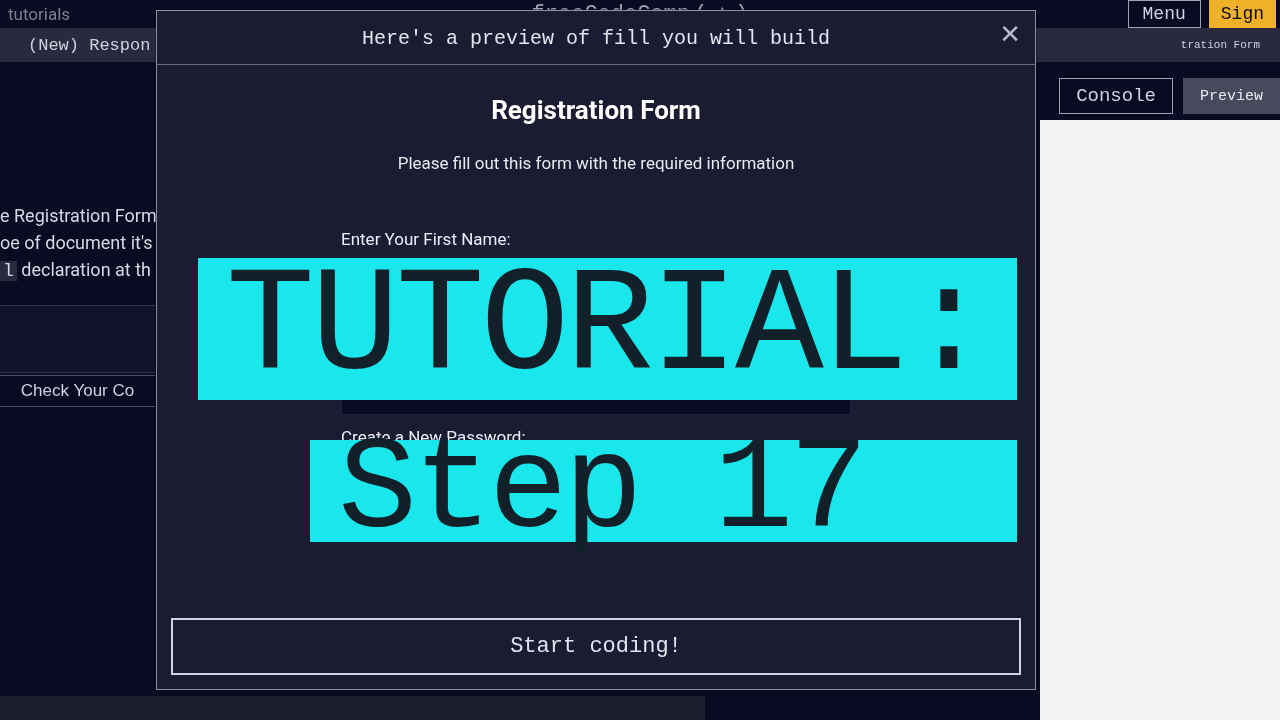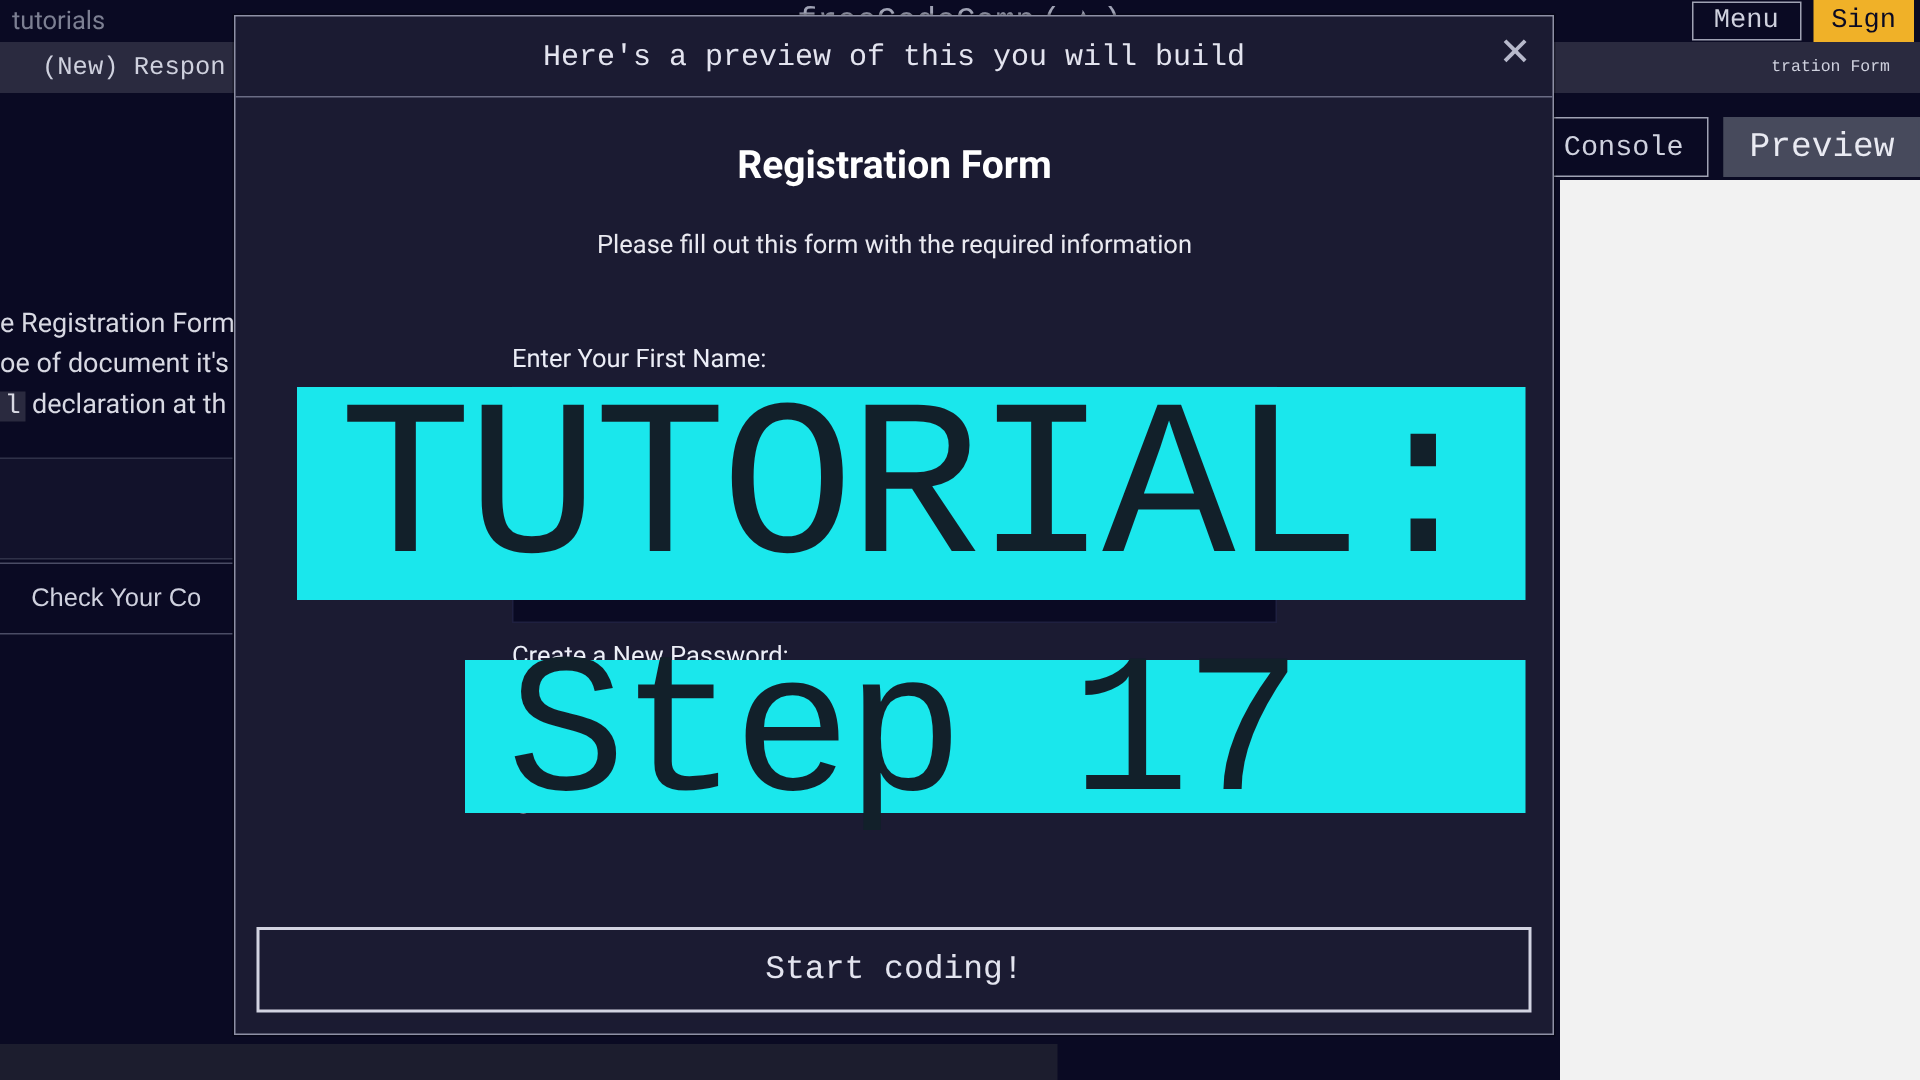--- a/index.html
+++ b/index.html
@@ -42,21 +42,20 @@
     align-items: center;
     gap: 4px;
   }
   .flame-icon {
     width: 20px; height: 20px;
     display: inline-flex; align-items: center; justify-content: center;
   }
   .top-right {
     display: flex;
     gap: 8px;
-    align-items: center;
   }
   .menu-btn {
     border: 1.5px solid #9fa2b4;
     color: #cfd1de;
     background: transparent;
     font-family: "Courier New", monospace;
     font-size: 18px;
     padding: 2px 14px;
     cursor: pointer;
   }
@@ -116,21 +115,21 @@
     width: 155px;
     height: 68px;
     background: #12122b;
     border-top: 1px solid #2f3148;
     border-bottom: 1px solid #2f3148;
   }
   .check-btn {
     position: absolute;
     top: 375px; left: 0;
     width: 155px;
-    height: 48px;
+    height: 32px;
     border-top: 1px solid #4a4c65;
     border-bottom: 1px solid #4a4c65;
     display: flex;
     align-items: center;
     justify-content: center;
     color: #cfd1de;
     font-size: 17px;
     background: transparent;
     cursor: pointer;
     border-left: none;
@@ -150,21 +149,21 @@
     font-family: "Courier New", monospace;
     font-size: 19px;
     padding: 6px 16px;
     cursor: pointer;
   }
   .tab-preview {
     background: #474a5c;
     border: 1.5px solid #474a5c;
     color: #e9eaf2;
     font-family: "Courier New", monospace;
-    font-size: 23px;
+    font-size: 15px;
     padding: 6px 16px;
     cursor: pointer;
   }
   .preview-pane {
     position: absolute;
     right: 0;
     top: 120px;
     bottom: 0;
     width: 240px;
     background: #f2f2f2;
@@ -356,21 +355,21 @@
   <div class="right-tabs">
     <button class="tab-console">Console</button>
     <button class="tab-preview">Preview</button>
   </div>
   <div class="preview-pane"></div>
   <div class="bg-bottom-strip"></div>
 </div>
 
 <div class="modal">
   <div class="modal-header">
-    <span class="modal-title">Here's a preview of this you will build</span>
+    <span class="modal-title">Here's a preview of fill you will build</span>
     <button class="modal-close">✕</button>
   </div>
 
   <div class="modal-body">
     <div class="modal-scroll">
       <div class="form-preview">
         <div class="form-title">Registration Form</div>
         <div class="form-sub">Please fill out this form with the required information</div>
 
         <div class="form-section">

